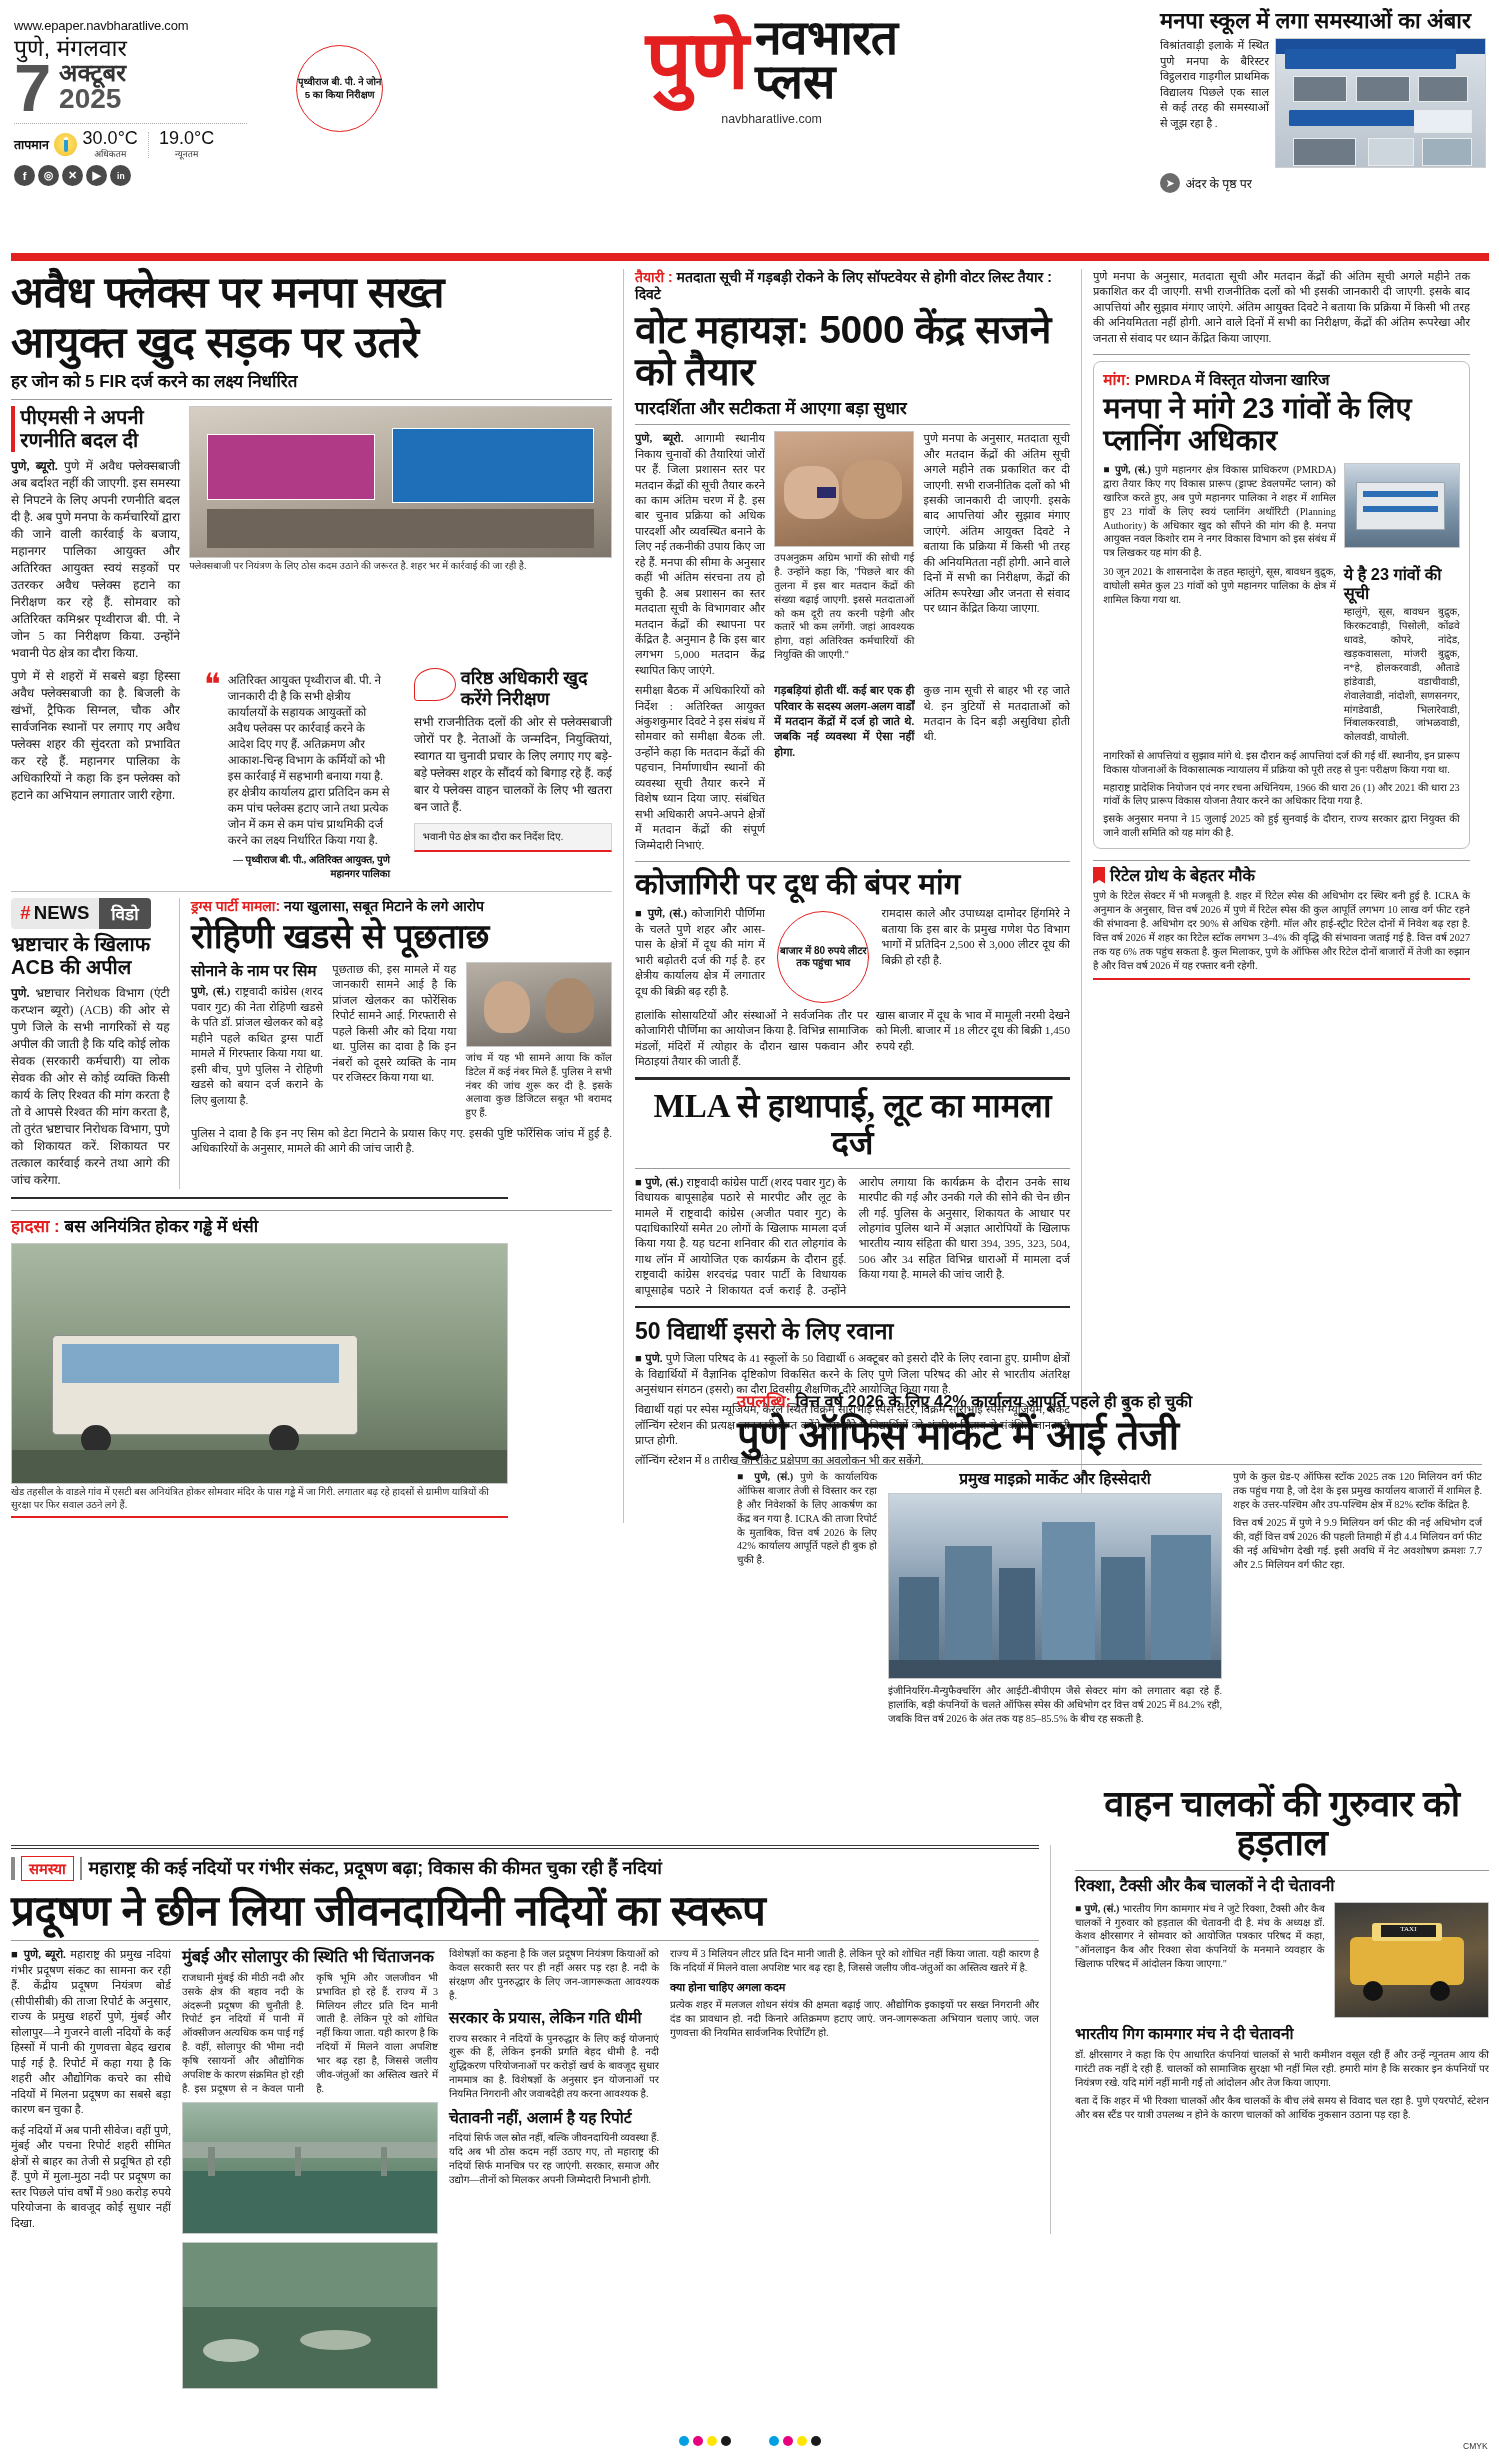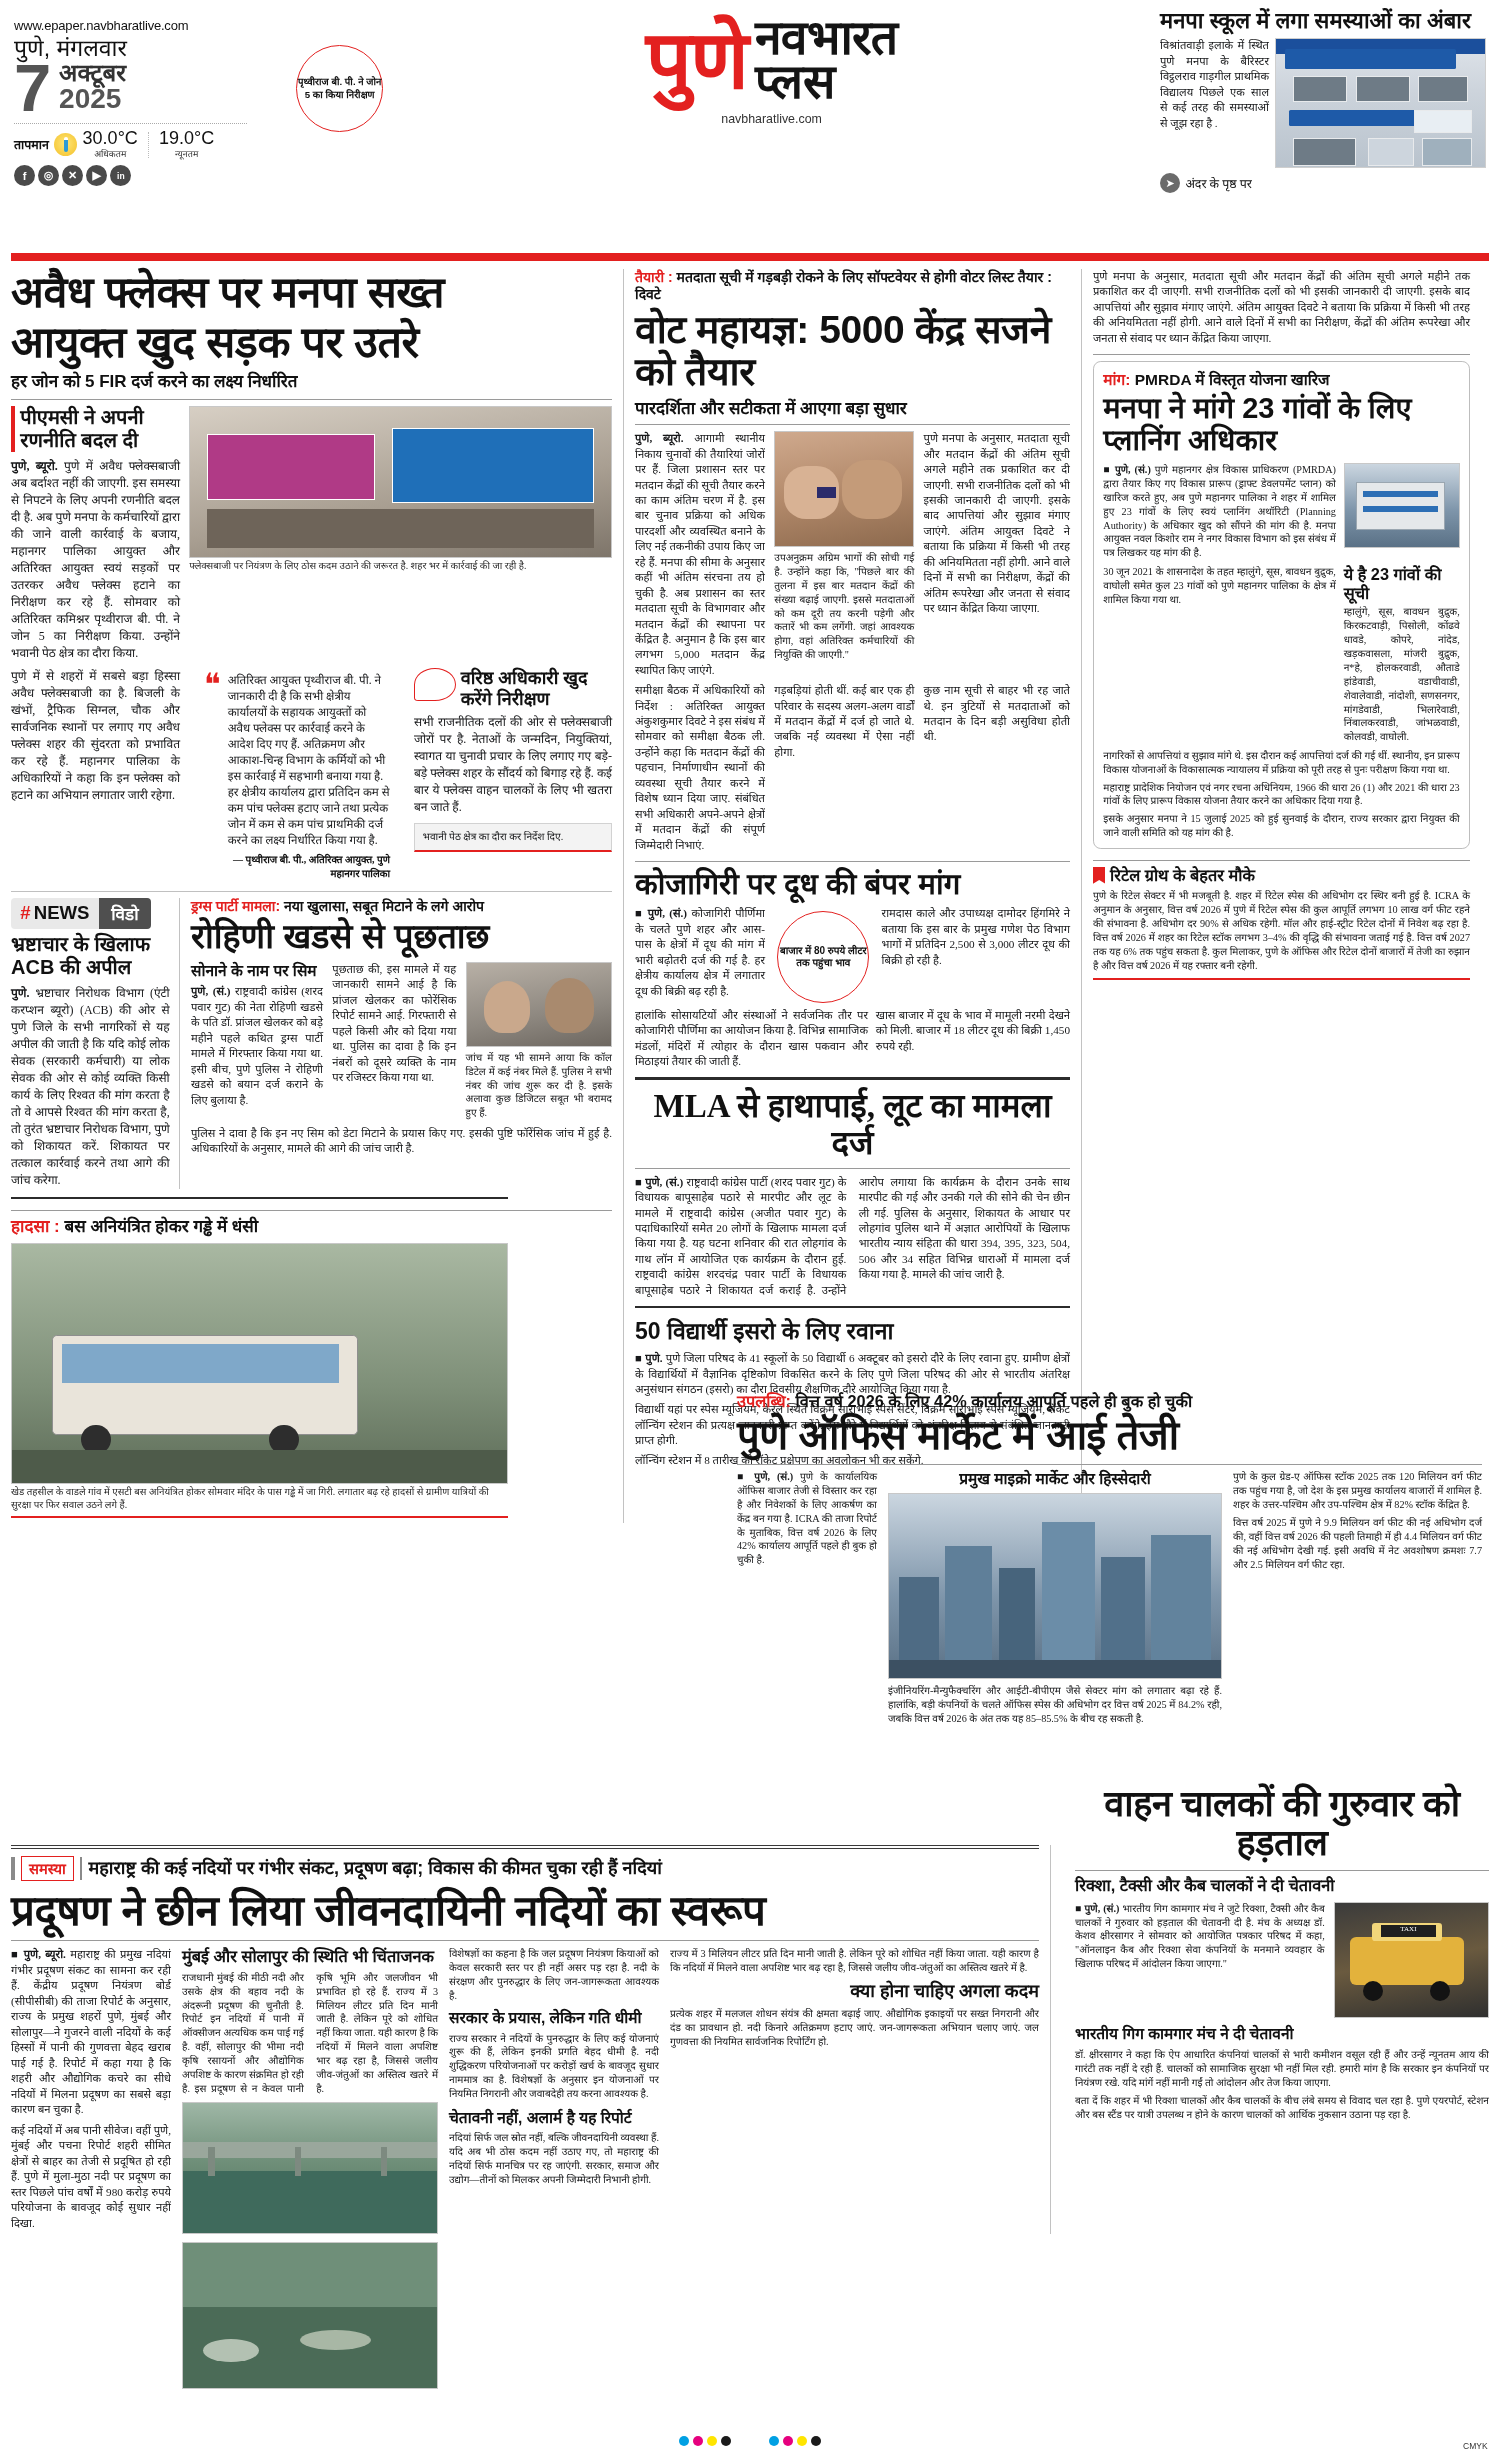--- a/index.html
+++ b/index.html
@@ -478,21 +478,21 @@
             <div style="position:absolute;left:48%;top:24%;width:44%;height:52%;border-radius:40%;background:#c49b79;"></div>
             <div style="position:absolute;left:30%;top:48%;width:14%;height:10%;background:#2b2b6b;"></div>
           </div>
           <div class="body-text xs" style="margin-top:3.9px;">उपअनुक्रम अग्रिम भागों की सोची गई है. उन्होंने कहा कि, "पिछले बार की तुलना में इस बार मतदान केंद्रों की संख्या बढ़ाई जाएगी. इससे मतदाताओं को कम दूरी तय करनी पड़ेगी और कतारें भी कम लगेंगी. जहां आवश्यक होगा, वहां अतिरिक्त कर्मचारियों की नियुक्ति की जाएगी."</div>
         </div>
         <div style="flex:1;" class="body-text sm">पुणे मनपा के अनुसार, मतदाता सूची और मतदान केंद्रों की अंतिम सूची अगले महीने तक प्रकाशित कर दी जाएगी. सभी राजनीतिक दलों को भी इसकी जानकारी दी जाएगी. इसके बाद आपत्तियां और सुझाव मंगाए जाएंगे. अंतिम आयुक्त दिवटे ने बताया कि प्रक्रिया में किसी भी तरह की अनियमितता नहीं होगी. आने वाले दिनों में सभी का निरीक्षण, केंद्रों की अंतिम रूपरेखा और जनता से संवाद पर ध्यान केंद्रित किया जाएगा.</div>
       </div>
 
       <div style="display:flex;gap:9.3px;margin-top:4.7px;">
         <div style="width:130px;" class="body-text sm">समीक्षा बैठक में अधिकारियों को निर्देश : अतिरिक्त आयुक्त अंकुशकुमार दिवटे ने इस संबंध में सोमवार को समीक्षा बैठक ली. उन्होंने कहा कि मतदान केंद्रों की पहचान, निर्माणाधीन स्थानों की व्यवस्था सूची तैयार करने में विशेष ध्यान दिया जाए. संबंधित सभी अधिकारी अपने-अपने क्षेत्रों में मतदान केंद्रों की संपूर्ण जिम्मेदारी निभाएं.</div>
-        <div style="width:140px;" class="body-text sm">गड़बड़ियां होती थीं. कई बार एक ही परिवार के सदस्य अलग-अलग वार्डों में मतदान केंद्रों में दर्ज हो जाते थे. जबकि नई व्यवस्था में ऐसा नहीं होगा.</div>
+        <div style="width:140px;font-weight:bold;" class="body-text sm">गड़बड़ियां होती थीं. कई बार एक ही परिवार के सदस्य अलग-अलग वार्डों में मतदान केंद्रों में दर्ज हो जाते थे. जबकि नई व्यवस्था में ऐसा नहीं होगा.</div>
         <div style="flex:1;" class="body-text sm">कुछ नाम सूची से बाहर भी रह जाते थे. इन त्रुटियों से मतदाताओं को मतदान के दिन बड़ी असुविधा होती थी.</div>
       </div>
 
       <div class="rule" style="margin-top:7.8px;"></div>
 
       <div style="margin-top:6.2px;">
         <div class="headline-l" style="font-size:29.5px;">कोजागिरी पर दूध की बंपर मांग</div>
         <div style="display:flex;gap:7.8px;margin-top:6.2px;">
           <div style="width:130px;" class="body-text sm">
             <span class="bul">■ </span>
@@ -663,21 +663,21 @@
       <div style="width:210px;">
         <div class="body-text xs">विशेषज्ञों का कहना है कि जल प्रदूषण नियंत्रण कियाओं को केवल सरकारी स्तर पर ही नहीं असर पड़ रहा है. नदी के संरक्षण और पुनरुद्धार के लिए जन-जागरूकता आवश्यक है.</div>
         <div class="subhead" style="font-size:15.5px;margin:6.2px 0 3.9px 0;">सरकार के प्रयास, लेकिन गति धीमी</div>
         <div class="body-text xs">राज्य सरकार ने नदियों के पुनरुद्धार के लिए कई योजनाएं शुरू की हैं, लेकिन इनकी प्रगति बेहद धीमी है. नदी शुद्धिकरण परियोजनाओं पर करोड़ों खर्च के बावजूद सुधार नाममात्र का है. विशेषज्ञों के अनुसार इन योजनाओं पर नियमित निगरानी और जवाबदेही तय करना आवश्यक है.</div>
         <div class="subhead" style="font-size:15.5px;margin:7.8px 0 3.9px 0;">चेतावनी नहीं, अलार्म है यह रिपोर्ट</div>
         <div class="body-text xs">नदियां सिर्फ जल स्रोत नहीं, बल्कि जीवनदायिनी व्यवस्था हैं. यदि अब भी ठोस कदम नहीं उठाए गए, तो महाराष्ट्र की नदियों सिर्फ मानचित्र पर रह जाएंगी. सरकार, समाज और उद्योग—तीनों को मिलकर अपनी जिम्मेदारी निभानी होगी.</div>
       </div>
 
       <div style="flex:1;">
         <div class="body-text xs">राज्य में 3 मिलियन लीटर प्रति दिन मानी जाती है. लेकिन पूरे को शोधित नहीं किया जाता. यही कारण है कि नदियों में मिलने वाला अपशिष्ट भार बढ़ रहा है, जिससे जलीय जीव-जंतुओं का अस्तित्व खतरे में है.</div>
-        <div class="subhead" style="font-size:18px;margin:6.2px 0 3.9px 0;text-align:right;">क्या होना चाहिए अगला कदम</div>
+        <div class="subhead" style="font-size:11px;margin:6.2px 0 3.9px 0;">क्या होना चाहिए अगला कदम</div>
         <div class="body-text xs">प्रत्येक शहर में मलजल शोधन संयंत्र की क्षमता बढ़ाई जाए. औद्योगिक इकाइयों पर सख्त निगरानी और दंड का प्रावधान हो. नदी किनारे अतिक्रमण हटाए जाएं. जन-जागरूकता अभियान चलाए जाएं. जल गुणवत्ता की नियमित सार्वजनिक रिपोर्टिंग हो.</div>
       </div>
     </div>
 
     <div class="photo river" style="height:147px;margin-top:7.8px;width:256px;position:absolute;left:171px;bottom:-155px;">
       <div style="position:absolute;left:0;top:0;width:100%;height:44%;background:#6f8f79;"></div>
       <div style="position:absolute;left:0;bottom:0;width:100%;height:56%;background:#4b6b57;"></div>
       <div style="position:absolute;left:8%;bottom:18%;width:22%;height:16%;border-radius:50%;background:#dfe5d8;opacity:.7;"></div>
       <div style="position:absolute;left:46%;bottom:26%;width:28%;height:14%;border-radius:50%;background:#e6ead9;opacity:.6;"></div>
     </div>

